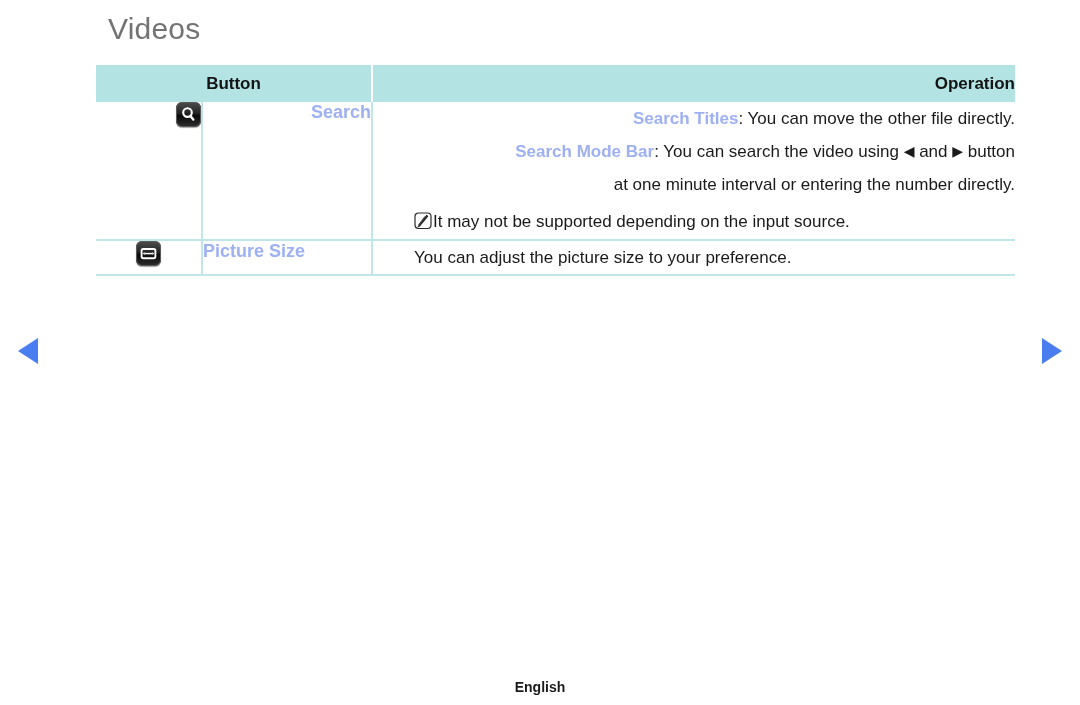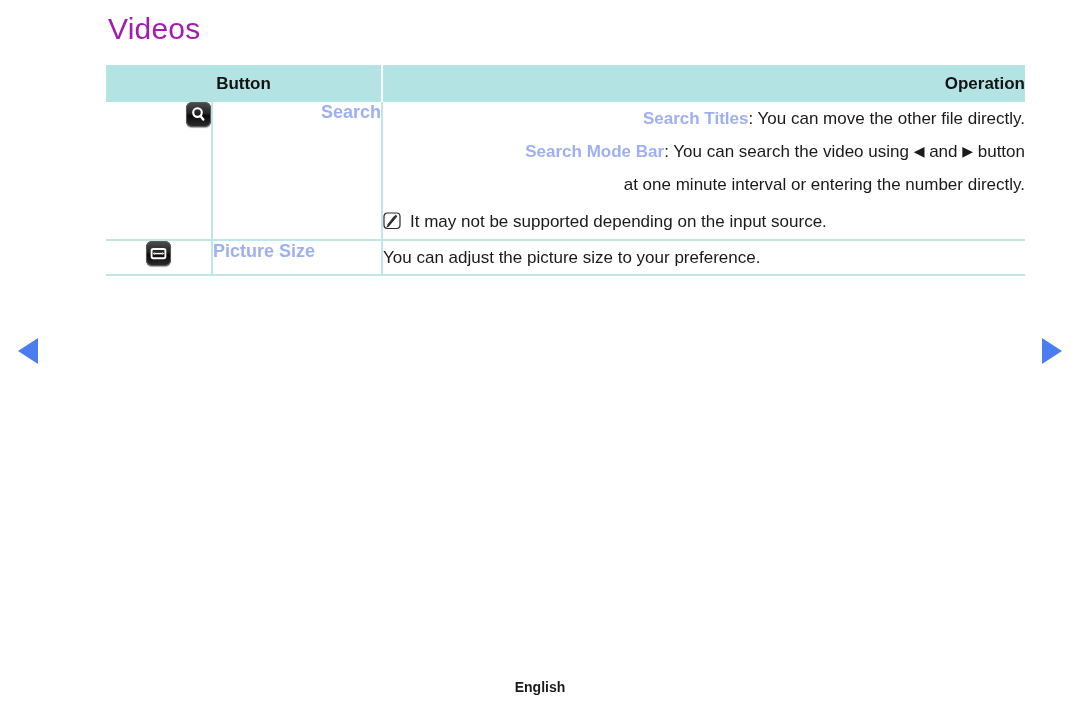--- a/index.html
+++ b/index.html
@@ -21,29 +21,29 @@
     inset: 0;
   }
 
   
   .page-title {
     position: absolute;
     left: 108px;
     top: 14px;
     font-size: 30px;
     font-weight: 400;
-    color: #a21caf;
+    color: #737373;
     letter-spacing: 0.2px;
     line-height: 1;
   }
 
   
   .spec-table {
     position: absolute;
-    left: 106px;
+    left: 96px;
     top: 65px;
     width: 919px;
     border-collapse: collapse;
     table-layout: fixed;
   }
   .spec-table col.c-button { width: 106px; }
   .spec-table col.c-name   { width: 170px; }
   .spec-table col.c-op     { width: 643px; }
 
   .spec-table thead th {
@@ -60,21 +60,21 @@
   }
   .spec-table thead th:last-child { border-right: 0; text-align: right; }
 
   .spec-table tbody td {
     border-bottom: 2px solid #bfe7e8;
     border-right: 2px solid #bfe7e8;
     padding: 0;
     vertical-align: top;
     background: #ffffff;
   }
-  .spec-table tbody td.cell-op { border-right: 0; }
+  .spec-table tbody td.cell-op { border-right: 0; padding-left: 41px; }
   .spec-table tbody tr:first-child td { border-top: 0; text-align: right; }
 
   .cell-icon {
     text-align: center;
     vertical-align: top;
     padding-top: 10px;
   }
   .cell-name {
     padding: 8px 0 10px 12px;
     font-size: 18px;
@@ -96,21 +96,20 @@
   }
   .arrow-glyph {
     font-size: 14px;
     line-height: 1;
     vertical-align: 1px;
   }
 
   .note-line {
     display: flex;
     align-items: baseline;
-    gap: 8px;
     margin-top: 4px;
     white-space: nowrap;
   }
 
   
   .btn-icon {
     display: inline-block;
     width: 25px;
     height: 25px;
     border-radius: 6px;

